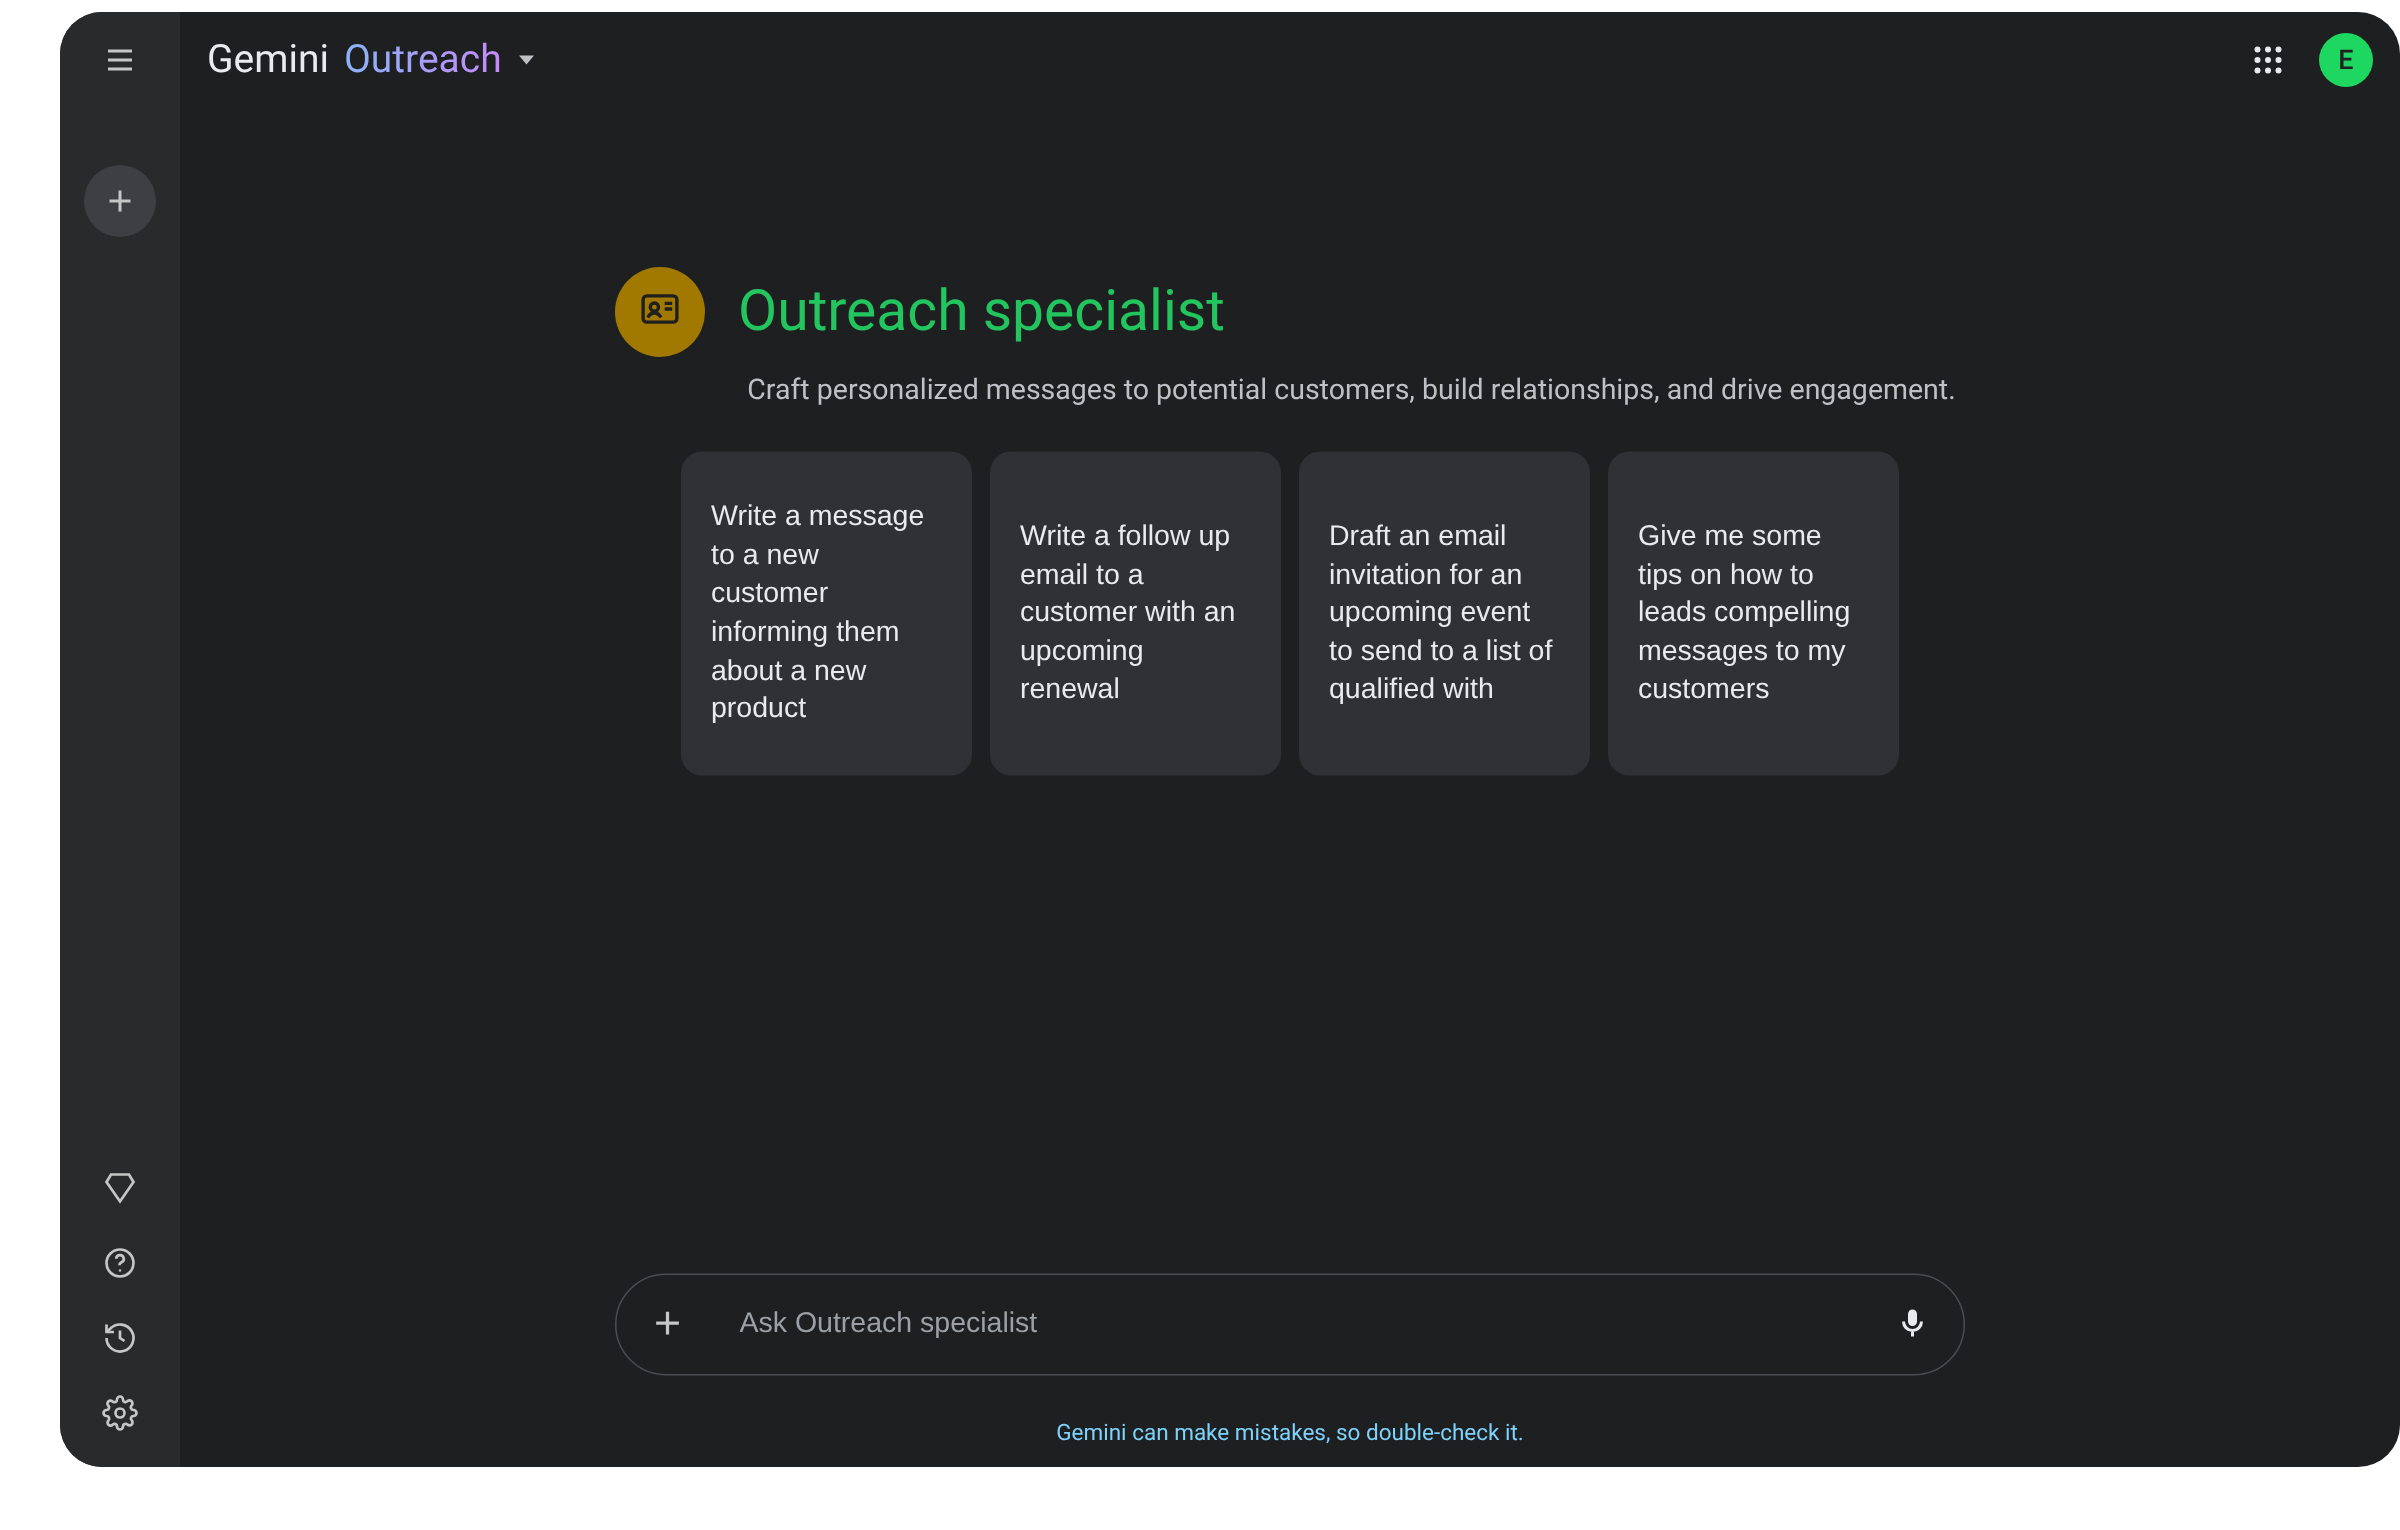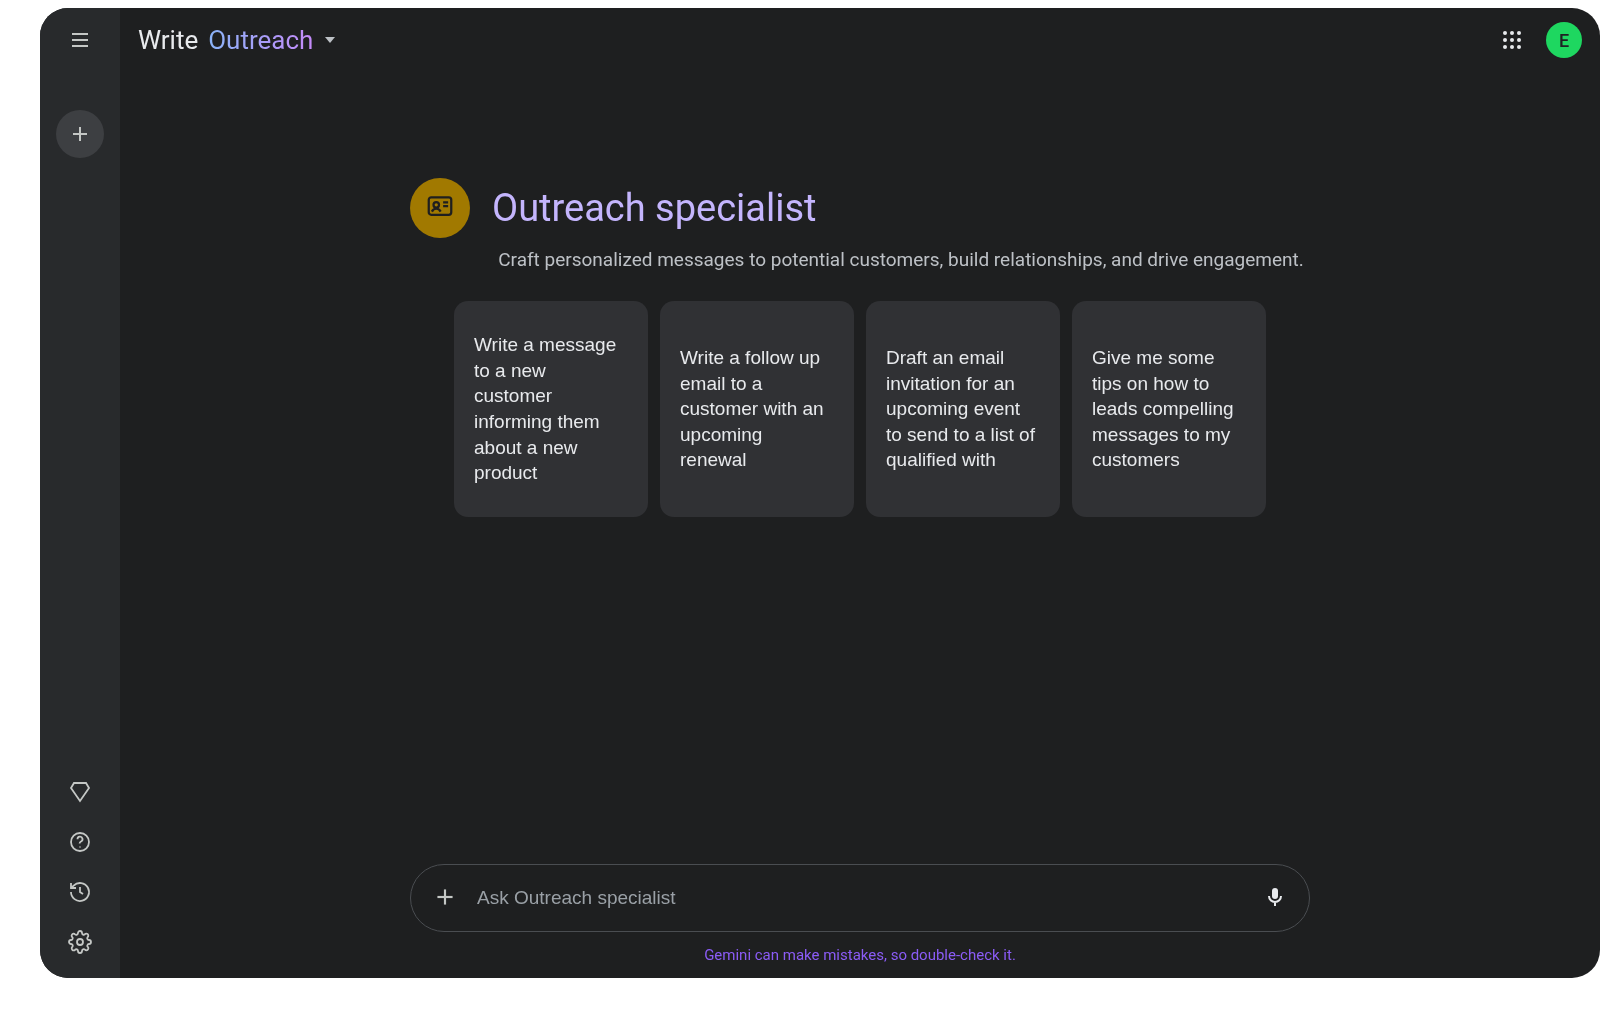--- a/index.html
+++ b/index.html
@@ -105,21 +105,21 @@
     margin-top: 106px;
   }
   .hero-row { display:flex; align-items:center; gap:22px; }
   .hero-icon {
     width:60px;height:60px;border-radius:50%;
     background:#a17900;
     display:flex;align-items:center;justify-content:center;
     color:#1f1f1f;
   }
   .hero-icon svg { width:30px;height:30px; }
-  .hero-title { color:#c4b5fd; font-size:38px; font-weight:400; }
+  .hero-title { color:#22c55e; font-size:38px; font-weight:400; }
   .hero-sub { color:#bdc1c6; font-size:19px; margin-top:10px; margin-left:82px;text-align:center; }
   .cards {
     width: 812px;
     margin-top: 30px;
     display:flex;
     gap:12px;
   }
   .card {
     flex:1;
     background:#303134;
@@ -142,39 +142,39 @@
   }
   .input-bar {
     width: 900px;
     height: 68px;
     border:1px solid #4a4d51;
     border-radius: 40px;
     background:#1e1f20;
     display:flex;
     align-items:center;
     padding:0 14px;
-    gap:12px;
+    gap:28px;
   }
   .input-plus {
     width:40px;height:40px;border:none;background:transparent;border-radius:50%;
     display:flex;align-items:center;justify-content:center;cursor:pointer;color:#c4c7c5;
   }
   .input-plus svg{width:26px;height:26px;}
   .input-field {
     flex:1;
     border:none;outline:none;background:transparent;
     color:#e8eaed;font-size:19px;
   }
   .input-field::placeholder { color:#9aa0a6; }
   .input-mic {
     width:40px;height:40px;border:none;background:transparent;border-radius:50%;
     display:flex;align-items:center;justify-content:center;cursor:pointer;color:#e8eaed;
   }
   .input-mic svg{width:24px;height:24px;}
-  .disclaimer { color:#8b5cf6; font-size:15px; margin-top:14px; }
+  .disclaimer { color:#7dd3fc; font-size:15px; margin-top:29px; }
 </style>
 </head>
 <body>
 
 <div class="app-frame">
 
   <div class="sidebar">
     <button class="icon-btn" aria-label="Menu">
       <span>
         <svg viewBox="0 0 24 24" fill="none" stroke="currentColor" stroke-width="2">
@@ -226,21 +226,21 @@
               <path d="M19.4 15a1.65 1.65 0 0 0 .33 1.82l.06.06a2 2 0 1 1-2.83 2.83l-.06-.06A1.65 1.65 0 0 0 15 19.4a1.65 1.65 0 0 0-1 1.51V21a2 2 0 0 1-4 0v-.09A1.65 1.65 0 0 0 9 19.4a1.65 1.65 0 0 0-1.82.33l-.06.06a2 2 0 1 1-2.83-2.83l.06-.06A1.65 1.65 0 0 0 4.6 15a1.65 1.65 0 0 0-1.51-1H3a2 2 0 0 1 0-4h.09A1.65 1.65 0 0 0 4.6 9a1.65 1.65 0 0 0-.33-1.82l-.06-.06A2 2 0 1 1 7.04 4.29l.06.06A1.65 1.65 0 0 0 9 4.6a1.65 1.65 0 0 0 1-1.51V3a2 2 0 0 1 4 0v.09c0 .66.39 1.26 1 1.51a1.65 1.65 0 0 0 1.82-.33l.06-.06a2 2 0 1 1 2.83 2.83l-.06.06A1.65 1.65 0 0 0 19.4 9c.25.61.85 1 1.51 1H21a2 2 0 0 1 0 4h-.09c-.66 0-1.26.39-1.51 1z"></path>
             </svg>
         </span>
       </button>
     </div>
   </div>
 
   <div class="main">
     <div class="topbar">
       <div class="brand">
-        <span class="brand-name">Write</span>
+        <span class="brand-name">Gemini</span>
         <span class="brand-tier">Outreach</span>
         <span class="brand-caret"></span>
       </div>
       <div class="topbar-spacer"></div>
       <button class="apps-btn" aria-label="Google apps">
         <span class="apps-grid">
           <span></span>
             <span></span>
             <span></span>
             <span></span>

